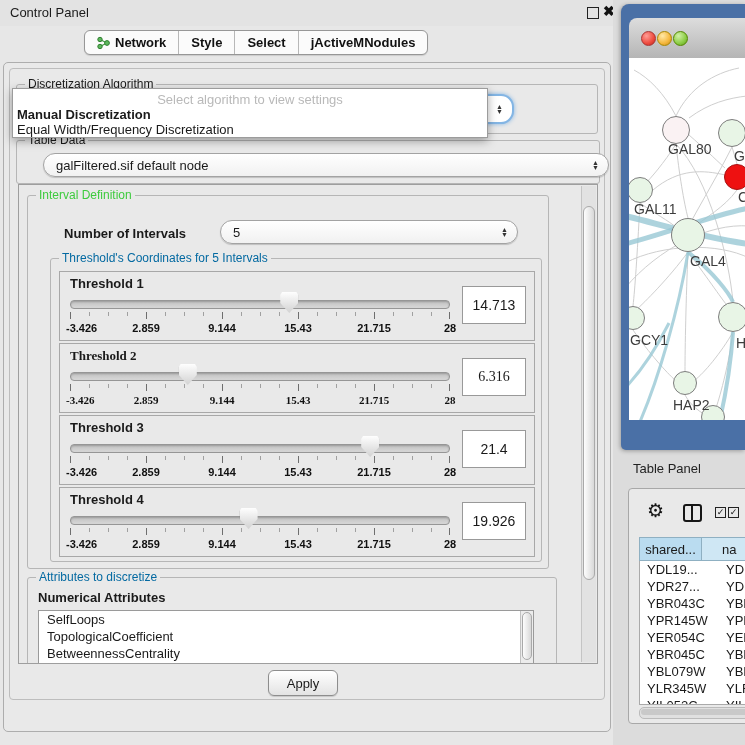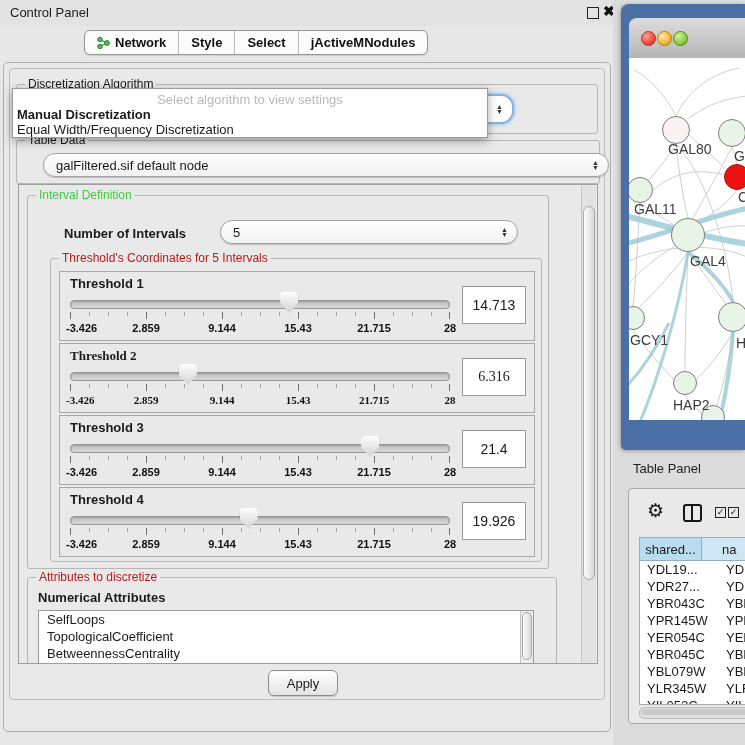--- a/index.html
+++ b/index.html
@@ -21,21 +21,21 @@
   .seg-item.sel{background:linear-gradient(#787878,#696969);color:#d9d9d9;}
   #top-tabs{left:84px;top:30px;}
   #bottom-tabs{left:146px;top:704px;}
 
   #outer-panel{left:3px;top:62px;width:606px;height:668px;background:#e9e9e9;
                border:1px solid #adadad;border-radius:5px;}
   #inner-pane{left:9px;top:68px;width:594px;height:630px;border:1px solid #bdbdbd;border-radius:4px;}
 
   .group{position:absolute;border:1px solid #b6b6b6;border-radius:3px;}
   .gtitle{position:absolute;top:-8px;left:8px;background:#e9e9e9;padding:0 3px;font-size:12px;}
-  .gtitle.green{color:#3ecb3e;} .gtitle.blue{color:#b91c1c;}
+  .gtitle.green{color:#3ecb3e;} .gtitle.blue{color:#0369a1;}
 
   .combo{position:absolute;background:linear-gradient(#ffffff,#f1f1f1);border:1px solid #a3a3a3;
          border-radius:12px;box-shadow:0 1px 1px rgba(0,0,0,.18);display:flex;align-items:center;
          padding:0 12px;font-size:13px;}
   .stepper{position:absolute;right:9px;top:50%;transform:translateY(-50%);display:flex;
            flex-direction:column;align-items:center;font-size:7px;line-height:5px;color:#333;}
 
   
   #algo-popup{left:12px;top:88px;width:474px;height:48px;background:#fff;border:1px solid #9c9c9c;
               box-shadow:0 3px 9px rgba(0,0,0,.35);z-index:9;}

